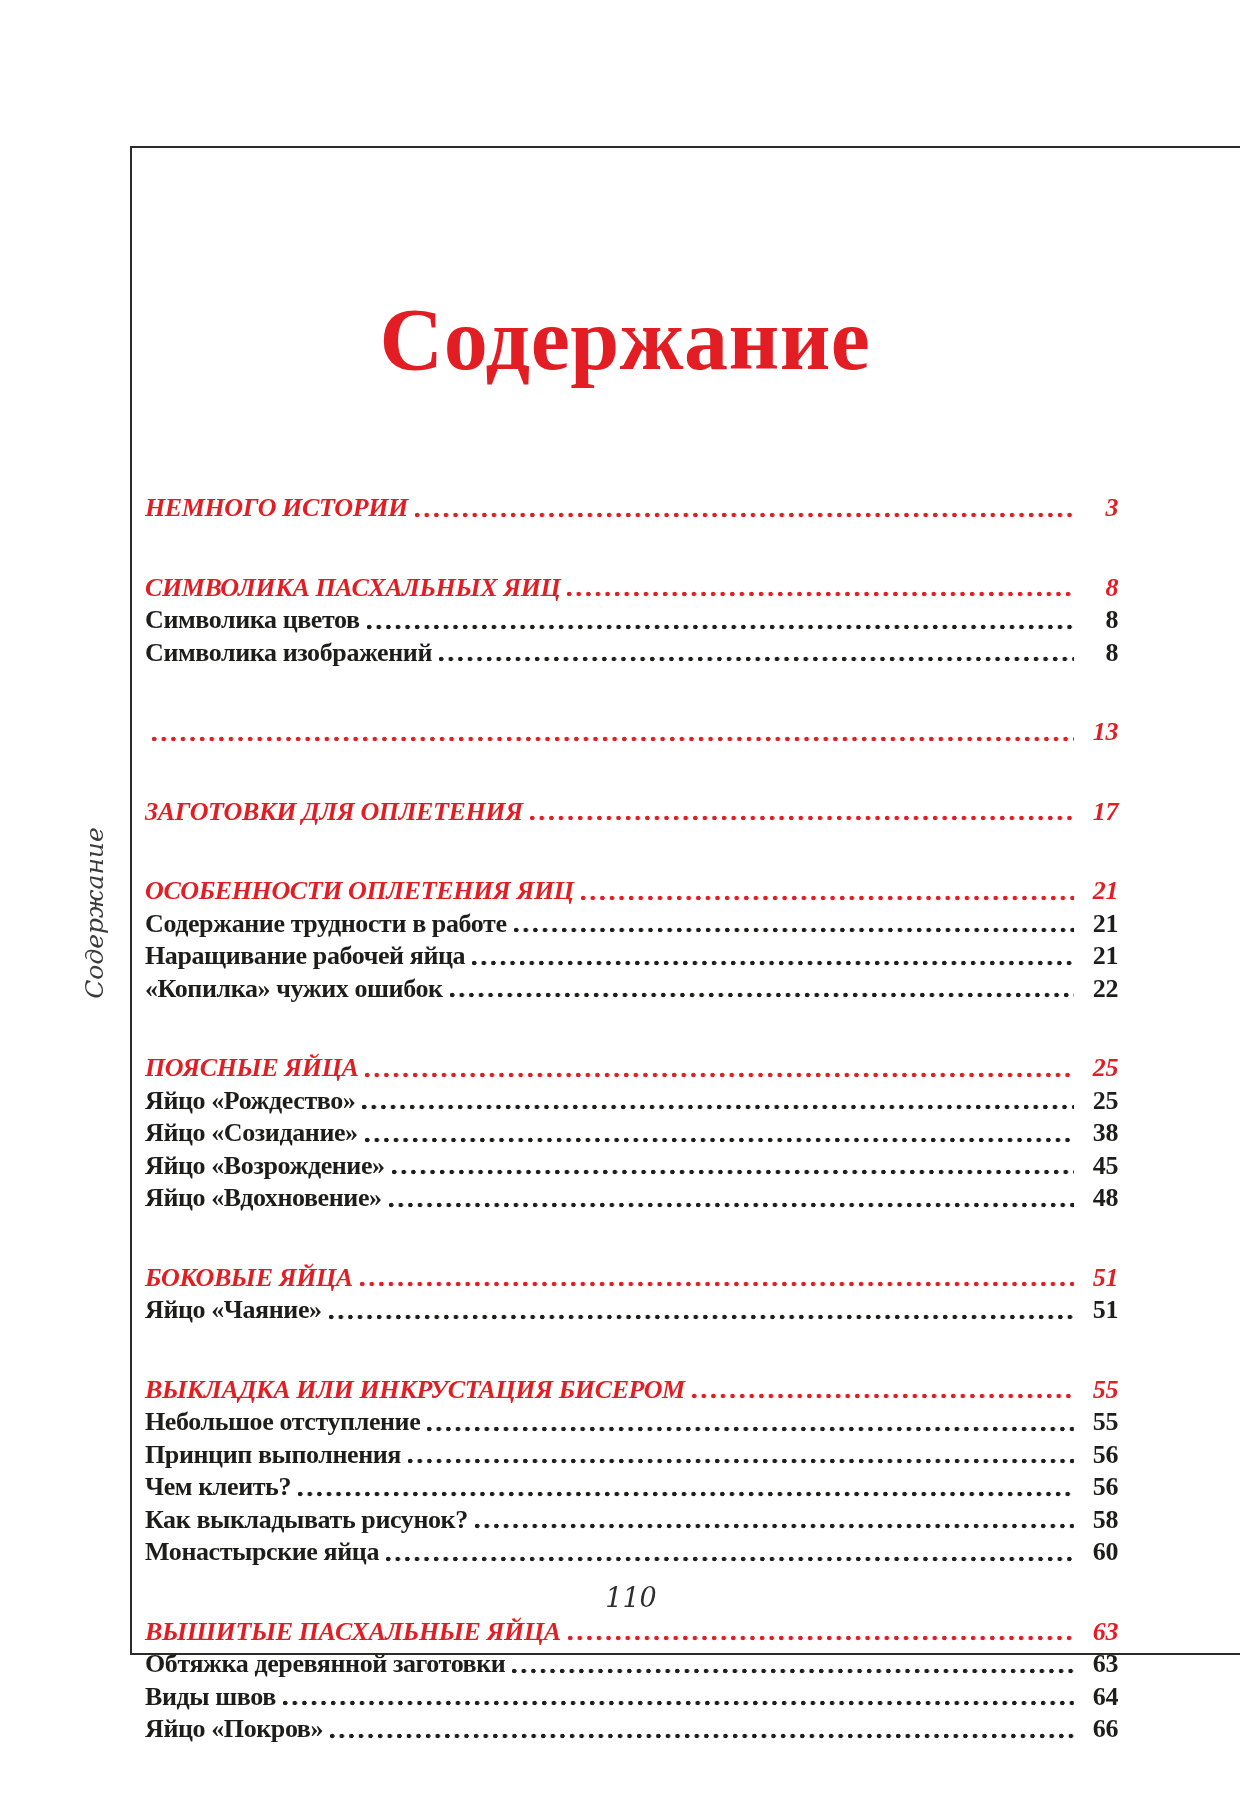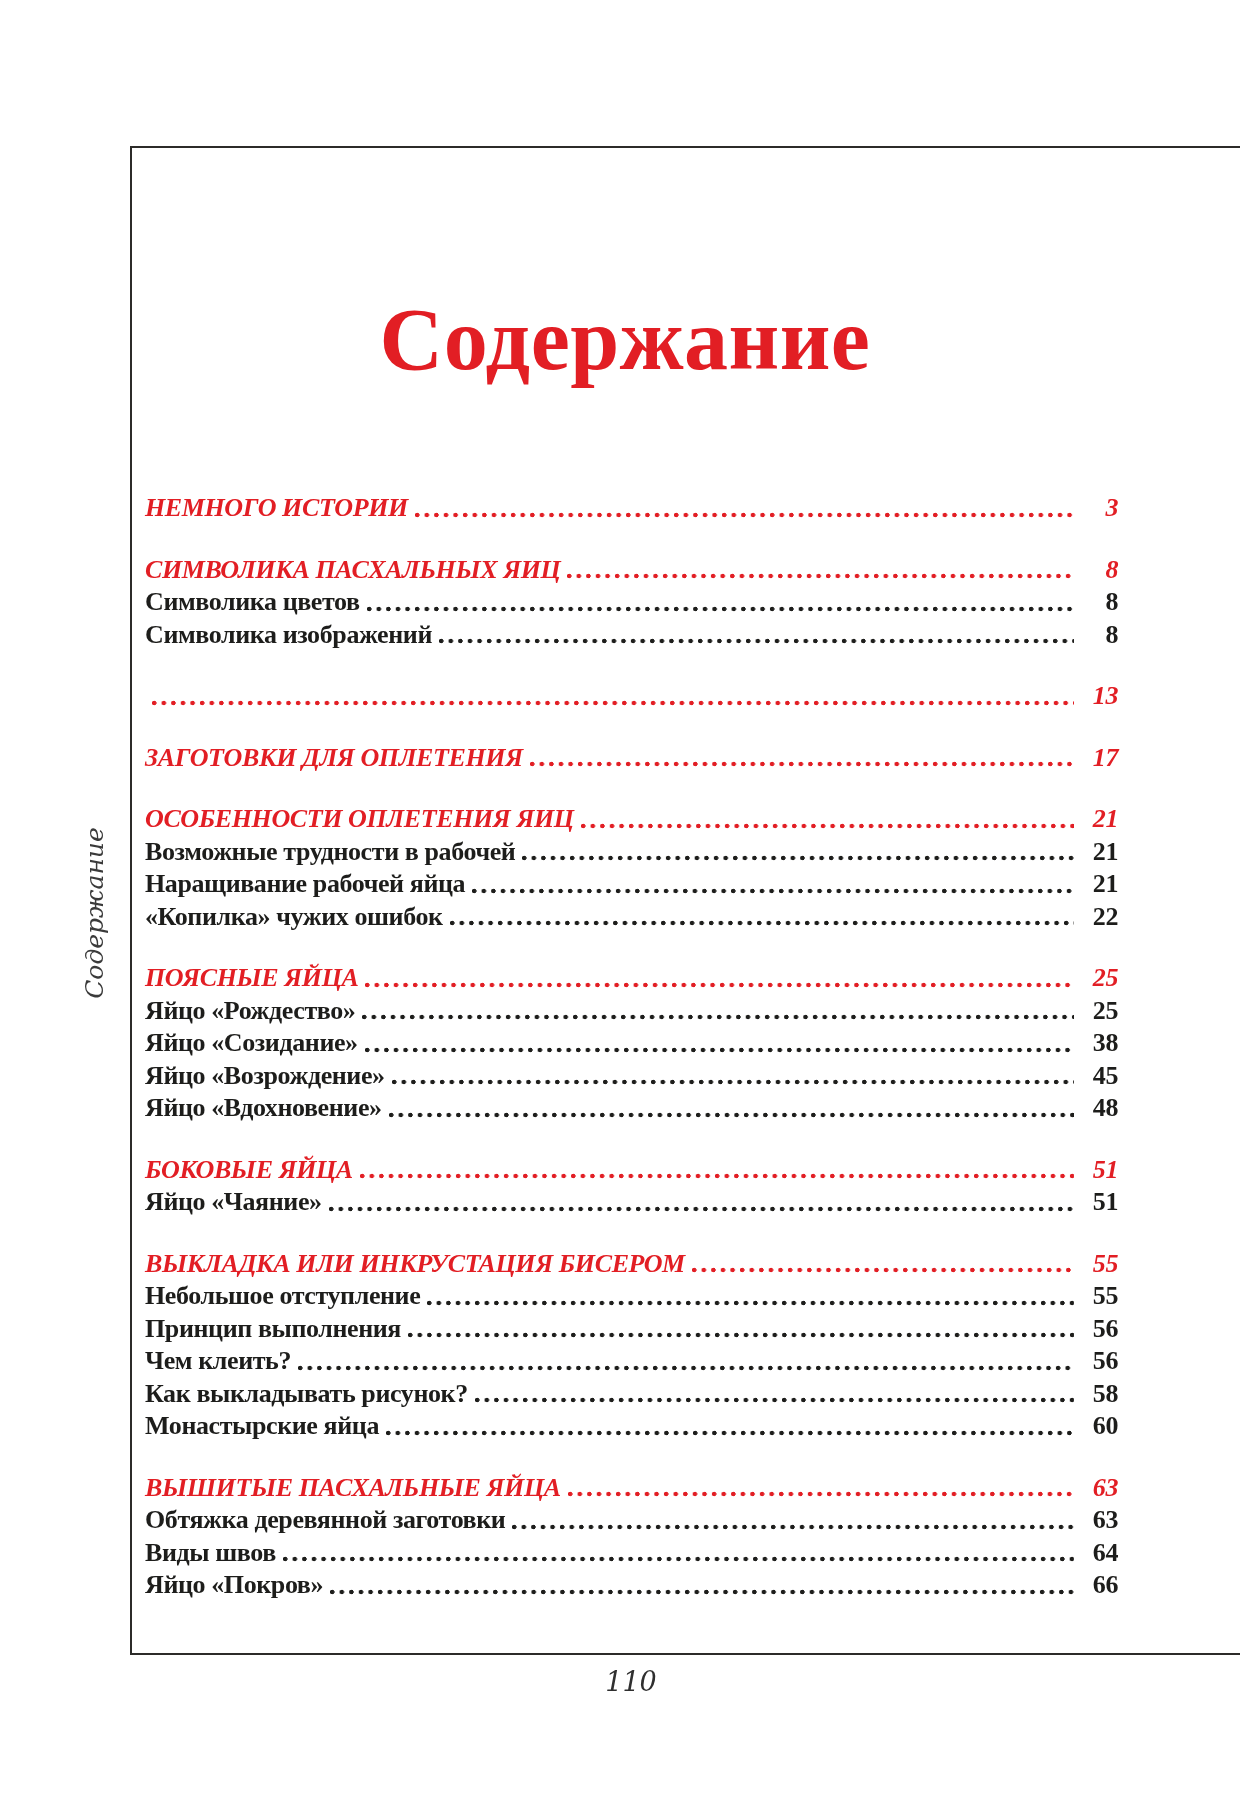--- a/index.html
+++ b/index.html
@@ -48,21 +48,21 @@
     font-weight: bold;
     font-size: 26px;
     line-height: 32.5px;
     letter-spacing: -0.4px;
     color: #1d1d1b;
     font-family: Liberation Serif, serif;
   }
   .row.section {
     color: #e21e24;
     font-style: italic;
-    margin-top: 29px;
+    margin-top: 47px;
   }
   .row.section:first-child { margin-top: 0; }
   .label { white-space: nowrap; }
   .leader {
     flex: 1;
     align-self: flex-end;
     height: 10px;
     margin: 0 4px 5px 7px;
     background-image: radial-gradient(circle at 2.2px 5px, currentColor 2px, transparent 2.6px);
     background-size: 9.6px 10px;
@@ -80,21 +80,21 @@
     font-family: "DejaVu Serif", serif;
     font-style: italic;
     font-size: 25px;
     color: #3a3a3a;
     white-space: nowrap;
   }
   .folio {
     position: absolute;
     left: 131px;
     width: 1000px;
-    top: 1666px;
+    top: 1582px;
     text-align: center;
     font-family: "DejaVu Serif", serif;
     font-style: italic;
     font-size: 27px;
     color: #2f2f2f;
   }
 </style>
 </head>
 <body>
 
@@ -131,21 +131,21 @@
     <span class="label">ЗАГОТОВКИ ДЛЯ ОПЛЕТЕНИЯ</span>
     <span class="leader"></span>
     <span class="pagenum">17</span>
   </div>
     <div class="row section">
     <span class="label">ОСОБЕННОСТИ ОПЛЕТЕНИЯ ЯИЦ</span>
     <span class="leader"></span>
     <span class="pagenum">21</span>
   </div>
     <div class="row item">
-    <span class="label">Возможные трудности в рабочей</span>
+    <span class="label">Содержание трудности в работе</span>
     <span class="leader"></span>
     <span class="pagenum">21</span>
   </div>
     <div class="row item">
     <span class="label">Наращивание рабочей яйца</span>
     <span class="leader"></span>
     <span class="pagenum">21</span>
   </div>
     <div class="row item">
     <span class="label">«Копилка» чужих ошибок</span>

